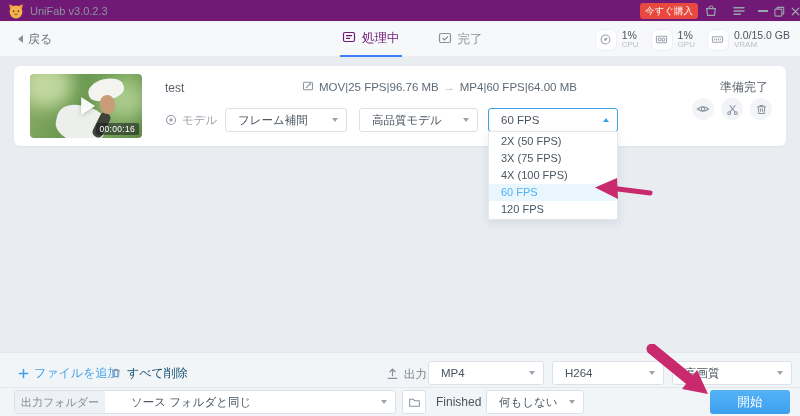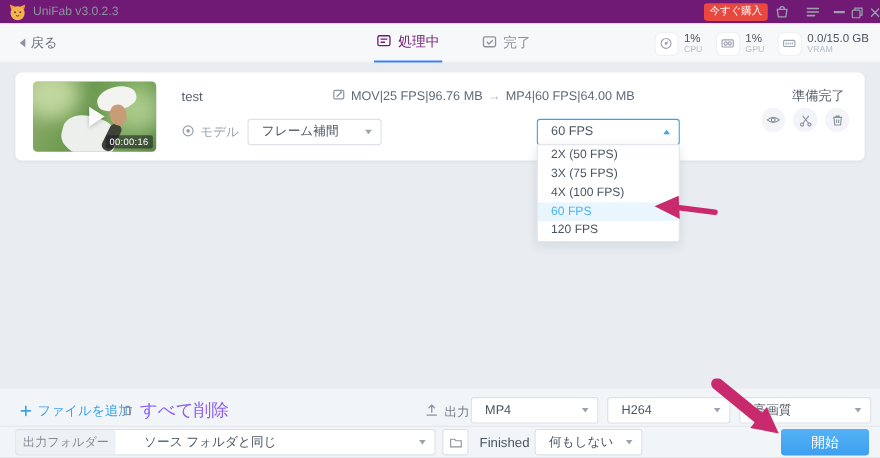--- a/index.html
+++ b/index.html
@@ -64,21 +64,21 @@
   
   .fps-menu{position:absolute;left:488px;top:131px;width:130px;background:#fff;border:1px solid #e3e6ea;border-radius:2px;
             box-shadow:0 3px 10px rgba(30,45,70,.10);padding:1px 0;z-index:5}
   .fps-opt{height:17px;line-height:17px;padding-left:12px;font-size:11px;color:#4a5560;cursor:pointer}
   .fps-opt.selected{background:#e9f6fe;color:#4db3f3}
 
   
   .footer{position:absolute;left:0;top:352px;width:800px;height:64px;background:#f2f5f8;border-top:1px solid #e4e7eb}
   .fdivider{position:absolute;left:0;top:34px;width:800px;height:1px;background:#e4e7eb}
   .add-files{position:absolute;left:18px;top:8px;height:24px;display:flex;align-items:center;gap:5px;color:#3ba1e9;font-size:12px;cursor:pointer}
-  .clear-all{position:absolute;left:110px;top:8px;height:24px;display:flex;align-items:center;gap:5px;color:#8b5cf6;font-size:16px;cursor:pointer}
+  .clear-all{position:absolute;left:110px;top:8px;height:24px;display:flex;align-items:center;gap:5px;color:#0c4a6e;font-size:12px;cursor:pointer}
   .upload-wrap{position:absolute;left:386px;top:13px;width:13px;height:13px}
   .out-label{position:absolute;left:404px;top:14px;font-size:11.5px;color:#757e88}
   .dd-format{left:428px;top:8px;width:116px}
   .dd-codec{left:552px;top:8px;width:112px}
   .dd-quality{left:672px;top:8px;width:120px}
   .folder-ctl{position:absolute;left:14px;top:37px;width:382px;height:24px;background:#fff;border:1px solid #dde1e7;border-radius:3px;display:flex;cursor:pointer}
   .folder-ctl .seg{width:90px;background:#edf0f4;color:#828b95;font-size:11px;text-align:center;line-height:22px;border-radius:2px 0 0 2px}
   .folder-ctl .val{flex:1;font-size:11.5px;color:#4a5560;line-height:22px;padding-left:26px;position:relative}
   .folder-btn{position:absolute;left:402px;top:37px;width:24px;height:24px;background:#fff;border:1px solid #dde1e7;border-radius:3px;
               display:flex;align-items:center;justify-content:center;cursor:pointer}
@@ -240,20 +240,24 @@
             <circle cx="6" cy="6" r="4.5"></circle>
               <circle cx="6" cy="6" r="1.1" fill="#9aa1ab"></circle>
           </svg>
         </span>
         <span>モデル</span>
       </div>
       <div class="dd dd-model">
         <span>フレーム補間</span>
         <span class="caret"></span>
       </div>
+      <div class="dd dd-qmodel">
+        <span>高品質モデル</span>
+        <span class="caret"></span>
+      </div>
       <div class="dd dd-fps">
         <span>60 FPS</span>
         <span class="caret up"></span>
       </div>
 
       <div class="row-actions">
         <span class="icon-btn">
           <svg viewBox="0 0 14 14" width="14" height="14" fill="none" stroke="#8b93a0" stroke-width="1.1">
             <path d="M1.5 7 Q7 2.6 12.5 7 Q7 11.4 1.5 7 Z"></path>
               <circle cx="7" cy="7" r="1.7"></circle>

